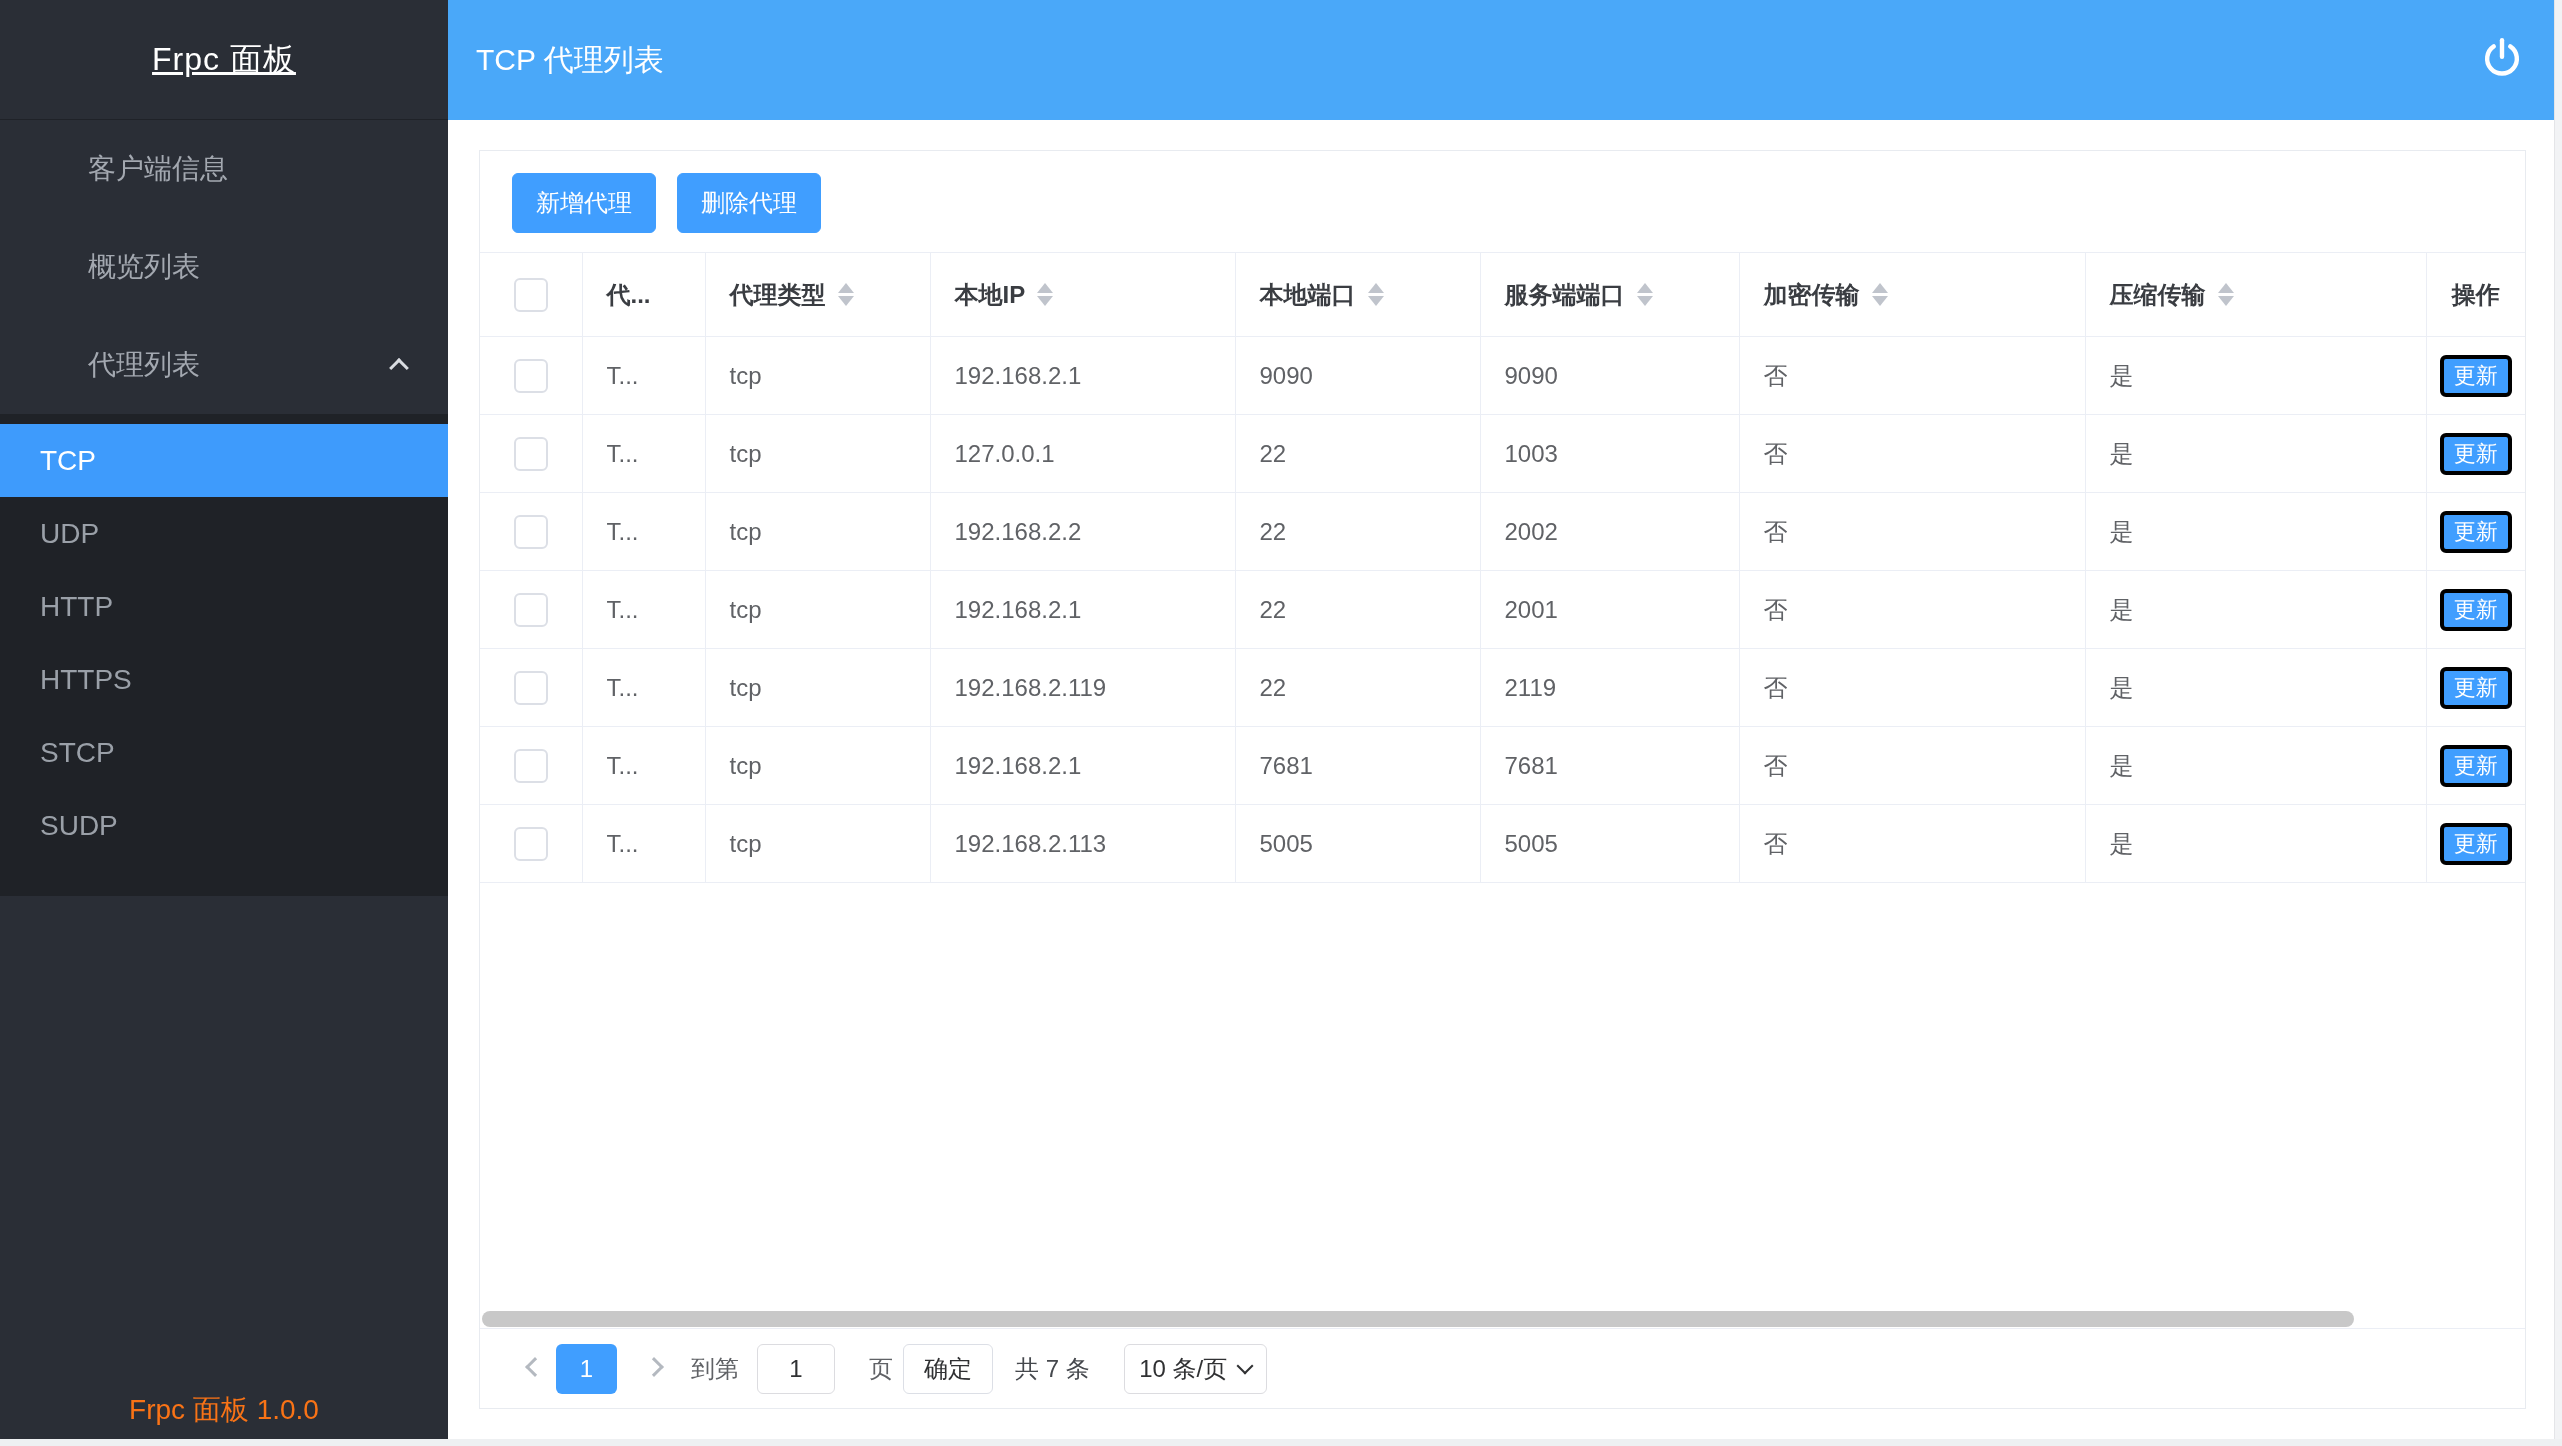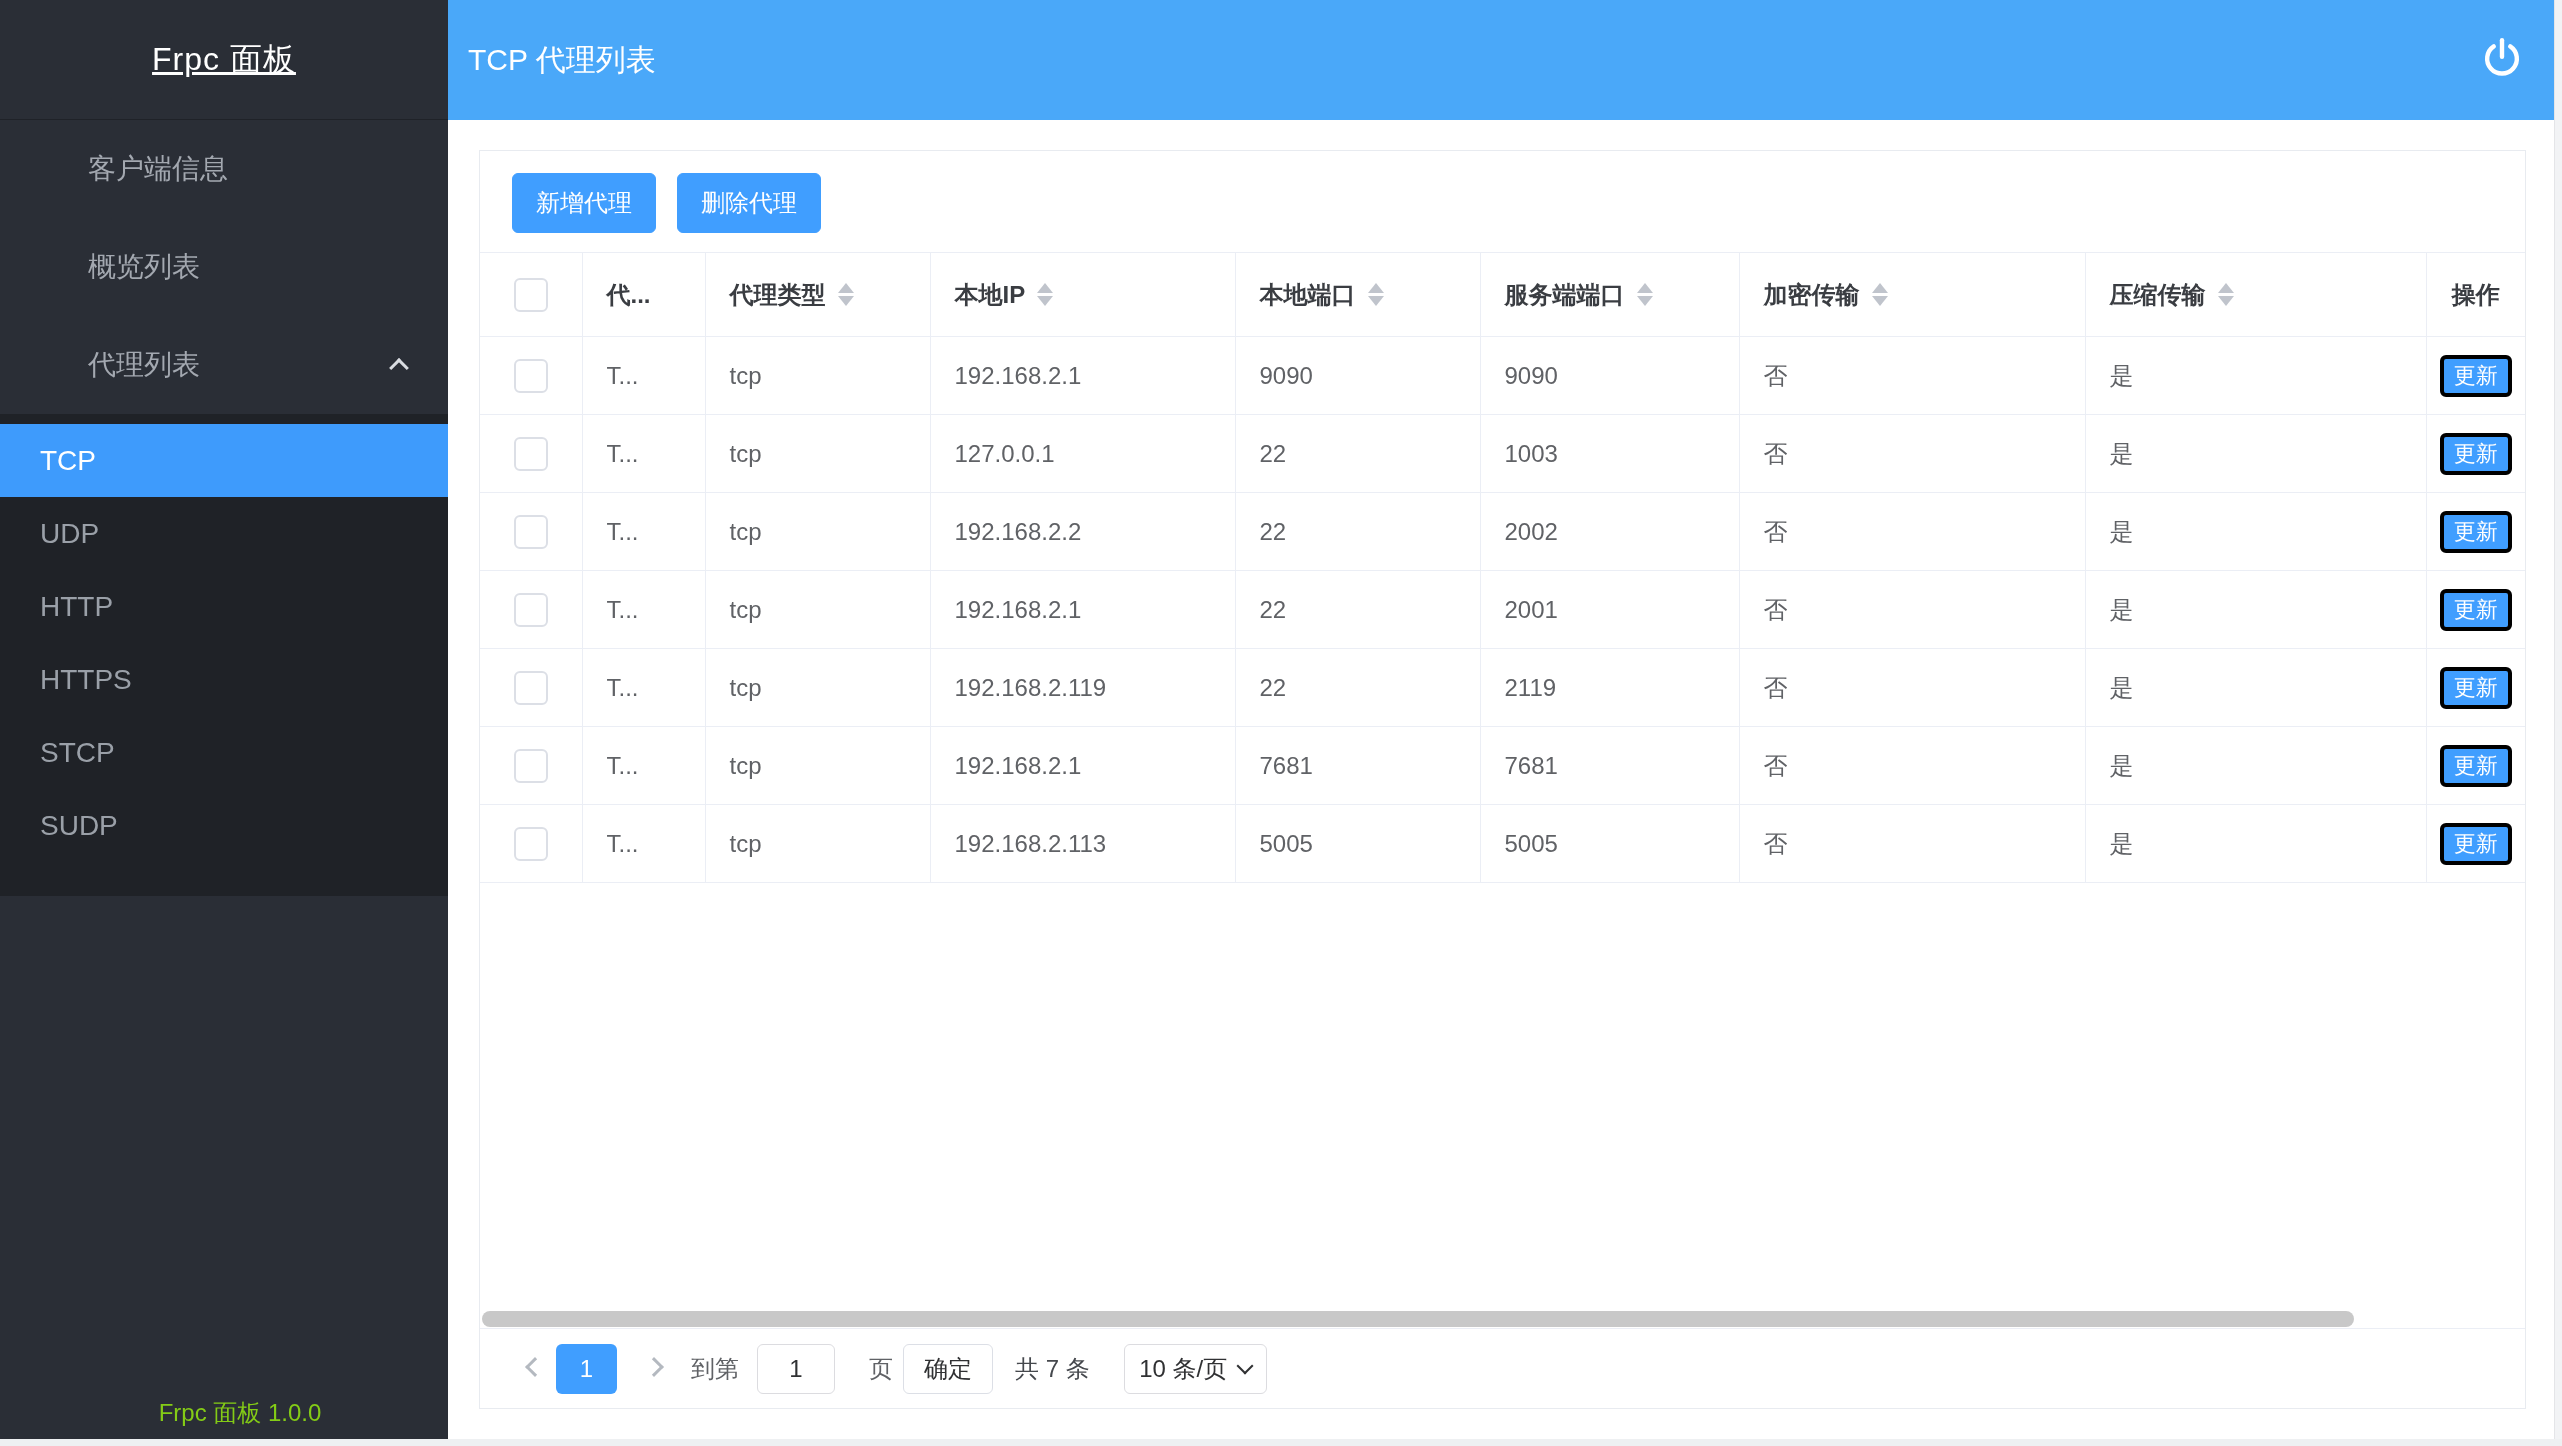--- a/index.html
+++ b/index.html
@@ -10,26 +10,26 @@
   .sidebar { position:absolute; left:0; top:0; width:448px; height:1439px; background:#2a2e36; z-index:2; }
   .sidebar-title { height:120px; display:flex; align-items:center; justify-content:center;
                    color:#ffffff; font-size:32px; letter-spacing:1px; border-bottom:1px solid rgba(0,0,0,.25);text-decoration:underline; }
   .menu-item { height:98px; display:flex; align-items:center; justify-content:space-between;
                padding:0 42px 0 40px; font-size:28px; color:#a3a8b0; cursor:pointer;margin-left:48px; }
   .menu-item .chev { color:#d9dce1; margin-top:6px; }
   .submenu { background:#1f2227; padding:10px 0 34px 0; }
   .submenu-item { height:73px; display:flex; align-items:center; padding-left:40px;
                   font-size:28px; color:#9aa0a8; cursor:pointer; }
   .submenu-item.active { background:#3e9bfc; color:#ffffff; }
-  .sidebar-version { position:absolute; bottom:10px; left:16px; width:100%; text-align:center;
-                     color:#84cc16; font-size:24px; }
+  .sidebar-version { position:absolute; bottom:10px; left:0; width:100%; text-align:center;
+                     color:#f97316; font-size:28px; }
 
   
   .topbar { position:absolute; left:448px; top:0; width:2106px; height:120px; background:#4aa8f9;
-            display:flex; align-items:center; padding:0 30px 0 20px; }
+            display:flex; align-items:center; padding:0 30px 0 28px; }
   .topbar-title { color:#ffffff; font-size:30px; }
   .power-btn { margin-left:auto; width:44px; height:48px; display:flex; align-items:center;
                justify-content:center; cursor:pointer; background:transparent; border:none; }
 
   
   .right-strip { position:absolute; right:0; top:0; width:8px; height:1446px; background:#f2f3f5;
                  border-left:1px solid #e4e5e8; z-index:3; }
   .bottom-strip { position:absolute; left:0; bottom:0; width:2562px; height:7px; background:#eef0f2; z-index:4; }
 
   

